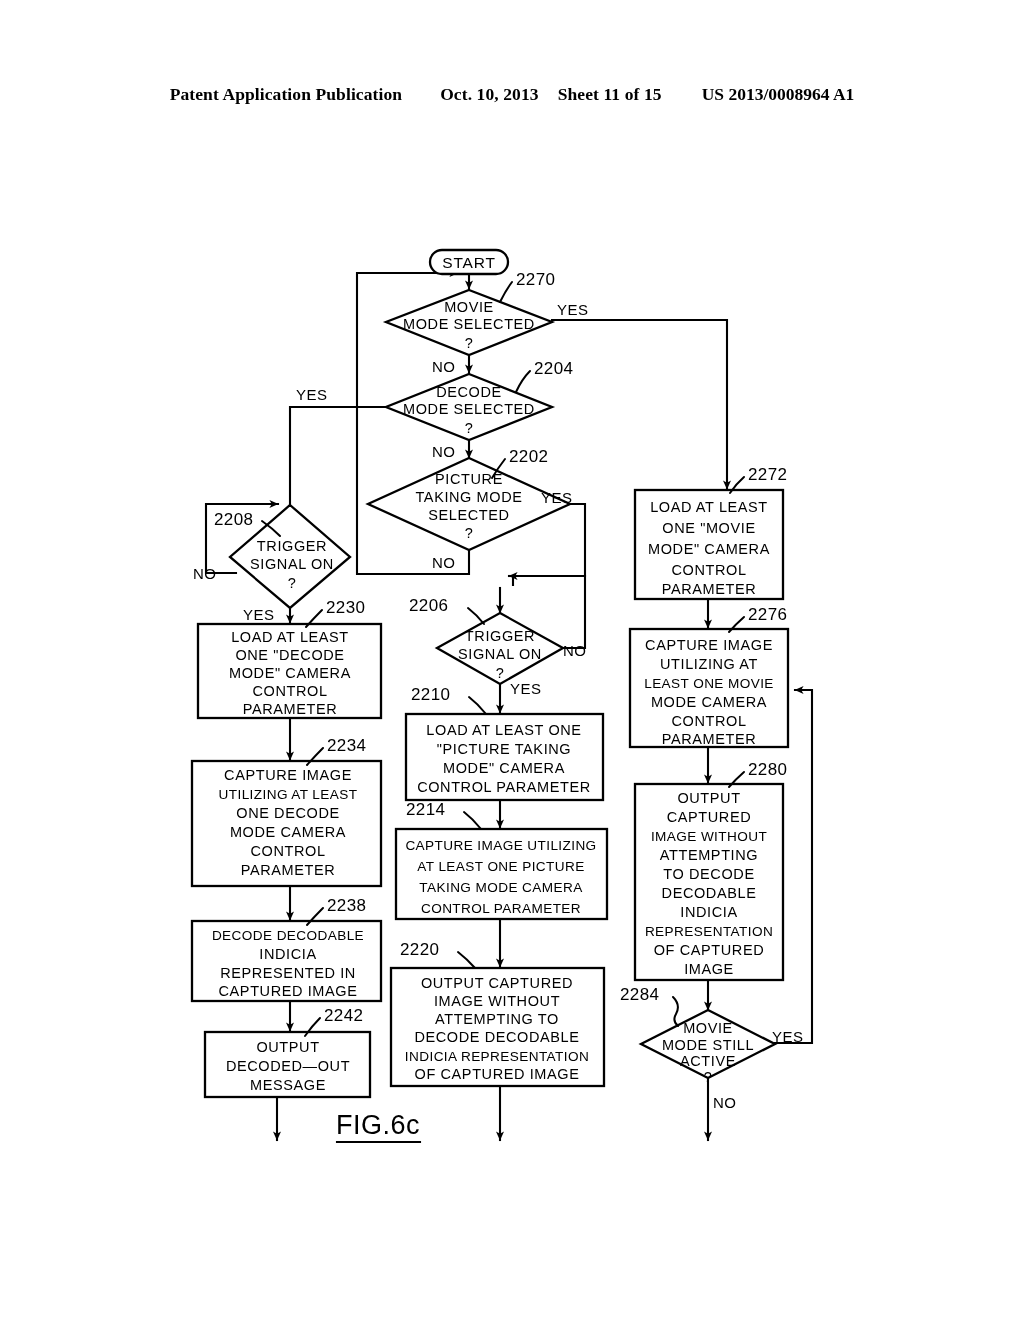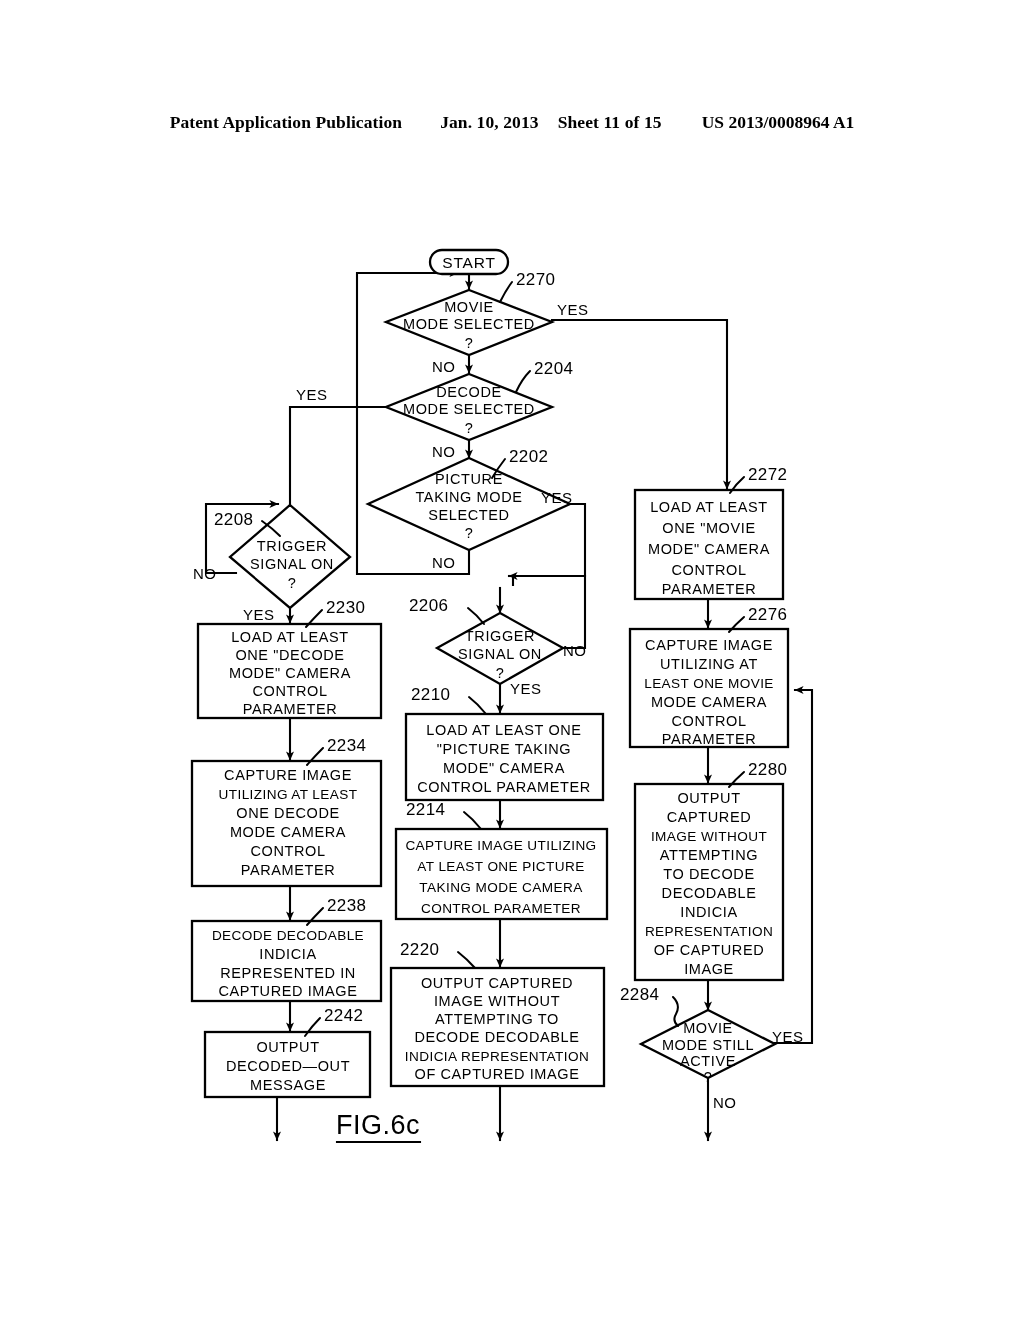--- a/index.html
+++ b/index.html
@@ -32,21 +32,21 @@
     font-family: "Liberation Serif", serif;
     font-weight: bold;
     font-size: 17.5px;
     letter-spacing: 0.1px;
     white-space: nowrap;
   }
   .pub-header span { display: inline-block; vertical-align: baseline; }
   .hdr-pub   { margin-right: 38px; }
   .hdr-date  { margin-right: 11px; }
   .hdr-sheet { margin-right: 40px; margin-left: 8px; }
-  .hdr-num   { letter-spacing: 0px; margin-top: 28px; }
+  .hdr-num   { letter-spacing: 0px; }
 
   
   #figure {
     position: absolute;
     left: 0;
     top: 0;
     width: 1024px;
     height: 1320px;
   }
   svg { display: block; }
@@ -101,21 +101,21 @@
     fill: none;
     stroke-linecap: round;
   }
 </style>
 </head>
 <body>
 
 <div id="page">
 
   <div class="pub-header">
-    <span class="hdr-pub">Patent Application Publication</span><span class="hdr-date">Jan. 10, 2013</span><span class="hdr-sheet">Sheet 11 of 15</span><span class="hdr-num">US 2013/0008964 A1</span>
+    <span class="hdr-pub">Patent Application Publication</span><span class="hdr-date">Oct. 10, 2013</span><span class="hdr-sheet">Sheet 11 of 15</span><span class="hdr-num">US 2013/0008964 A1</span>
   </div>
 
   <div id="figure">
   <svg width="1024" height="1320" viewBox="0 0 1024 1320" xmlns="http://www.w3.org/2000/svg">
     <defs>
       <marker id="arw" markerWidth="11" markerHeight="11" refX="8.6" refY="4" orient="auto" markerUnits="userSpaceOnUse">
         <path d="M0,0 L9,4 L0,8 L2.4,4 z" fill="#000"></path>
       </marker>
     </defs>
 

